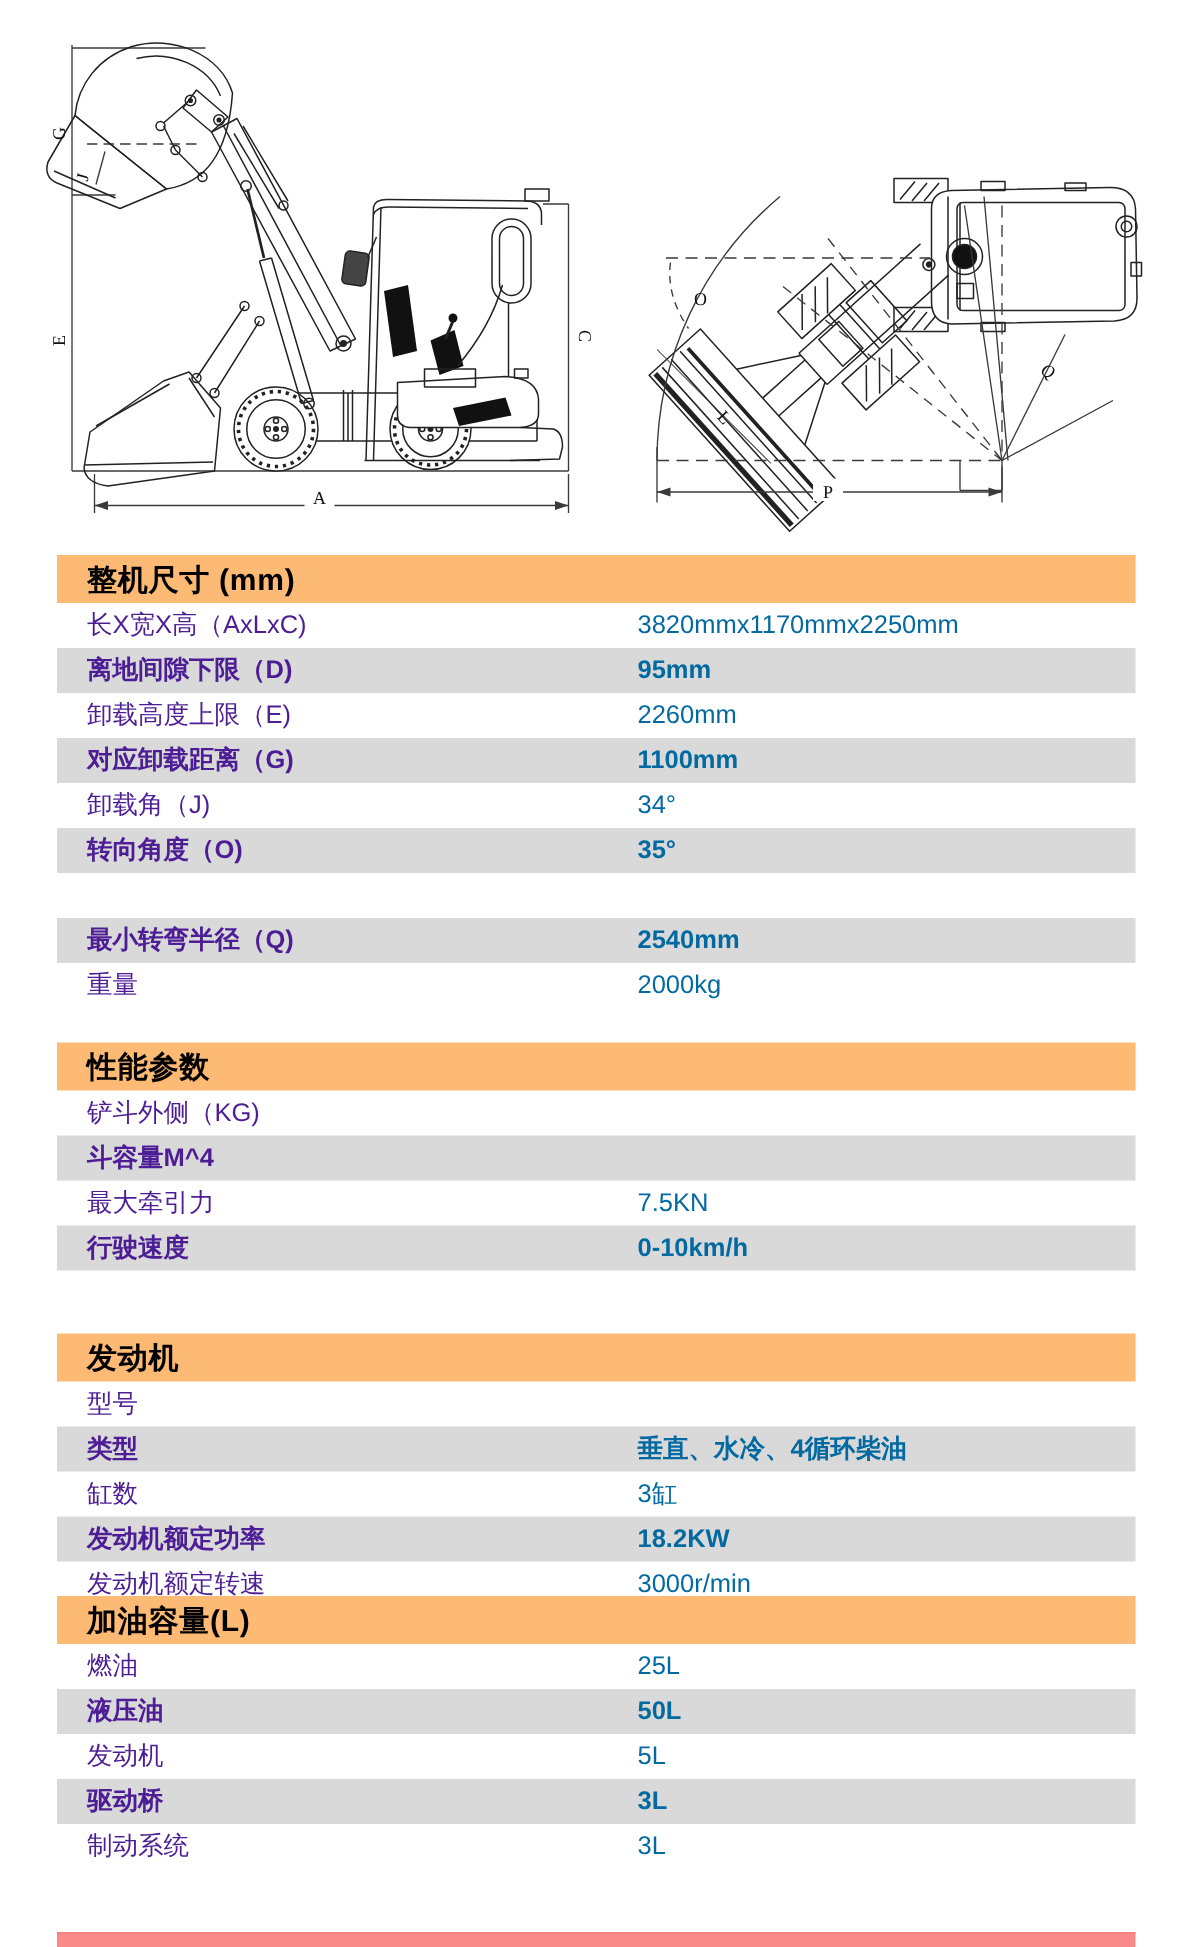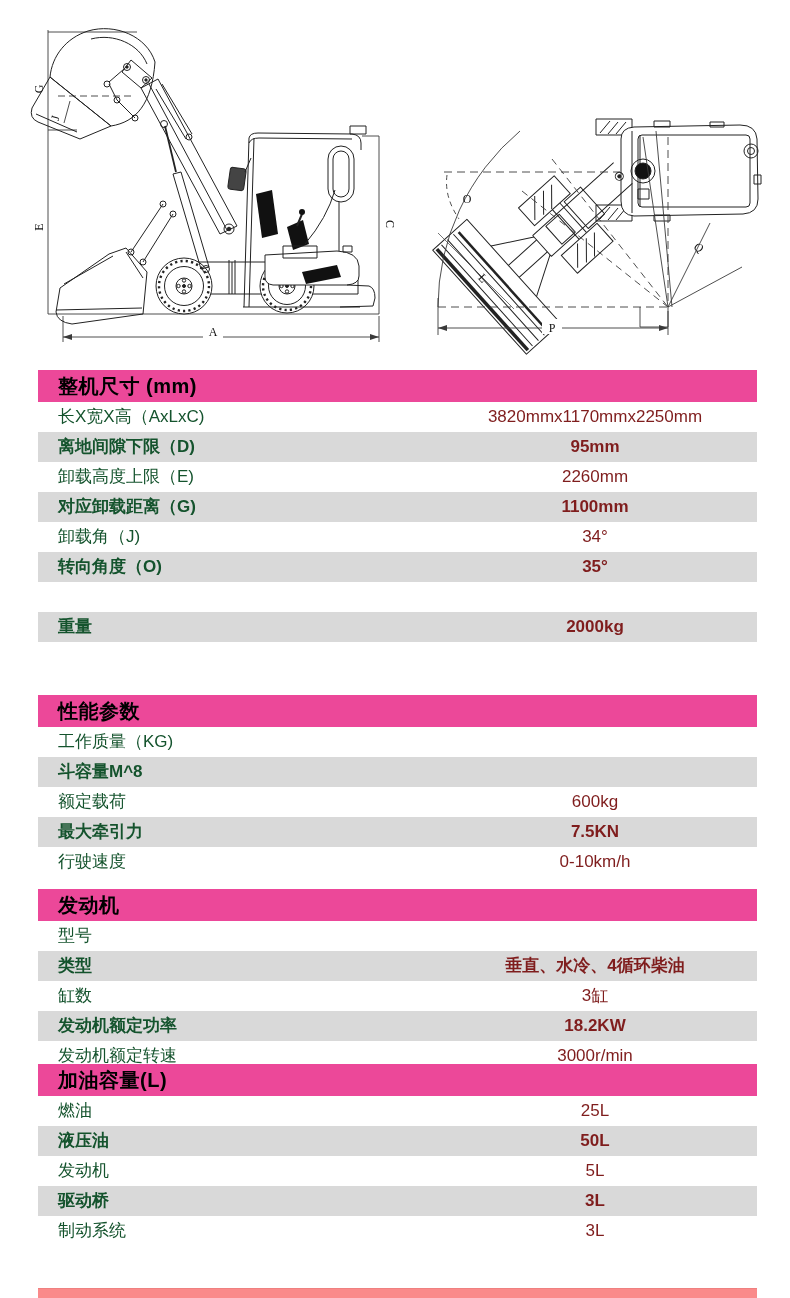--- a/index.html
+++ b/index.html
@@ -3,26 +3,26 @@
 <meta charset="utf-8">
 <style>
   html,body{margin:0;padding:0;background:#fff;}
   #page{position:relative;width:790px;height:1298px;background:#fff;overflow:hidden;
         font-family:"Liberation Sans","DejaVu Sans",sans-serif;color:#111;}
   .drawing{position:absolute;}
   #side-svg{left:25px;top:22px;}
   #top-svg{left:410px;top:95px;}
   .spec-table{position:absolute;left:38px;width:719px;}
   #table-0{top:370px;} #table-1{top:695px;} #table-2{top:889px;} #table-3{top:1064px;}
-  .tbl-header{height:32px;background:#ec4899;display:flex;align-items:center;}
+  .tbl-header{height:32px;background:#fdba74;display:flex;align-items:center;}
   .tbl-title{font-size:20px;font-weight:bold;color:#000;padding-left:20px;letter-spacing:0.5px;}
   .tbl-row{position:relative;height:30px;}
   .spec-table > .tbl-row:nth-child(2n+3){background:#D9D9D9;font-weight:bold;}
-  .lbl{position:absolute;left:20px;top:0;line-height:30px;font-size:17px;white-space:nowrap;color:#14532d;}
-  .val{position:absolute;left:387px;width:340px;top:0;line-height:30px;font-size:17px;text-align:center;color:#7f1d1d;}
+  .lbl{position:absolute;left:20px;top:0;line-height:30px;font-size:17px;white-space:nowrap;color:#4c1d95;}
+  .val{position:absolute;left:387px;width:340px;top:0;line-height:30px;font-size:17px;text-align:left;color:#0369a1;}
   .bottom-bar{position:absolute;left:38px;top:1288px;width:719px;height:10px;background:#FA8A8A;border-top:1px solid #ef8080;}
   svg text{font-family:"Liberation Serif","DejaVu Serif",serif;font-size:12px;fill:#111;}
 </style>
 </head>
 <body>
 
 <div id="page">
 
   <svg id="side-svg" class="drawing" width="370" height="340" viewBox="0 0 370 340">
 
@@ -238,39 +238,39 @@
       <span class="lbl">卸载角（J)</span>
       <span class="val">34°</span>
     </div>
     <div class="tbl-row">
       <span class="lbl">转向角度（O)</span>
       <span class="val">35°</span>
     </div>
     <div class="tbl-row">
     </div>
     <div class="tbl-row">
+      <span class="lbl">最小转弯半径（Q)</span>
+      <span class="val">2540mm</span>
+    </div>
+    <div class="tbl-row">
       <span class="lbl">重量</span>
       <span class="val">2000kg</span>
     </div>
   </section>
 
   <section class="spec-table" id="table-1">
     <div class="tbl-header">
       <span class="tbl-title">性能参数</span>
     </div>
     <div class="tbl-row">
-      <span class="lbl">工作质量（KG)</span>
+      <span class="lbl">铲斗外侧（KG)</span>
       <span class="val"></span>
     </div>
     <div class="tbl-row">
-      <span class="lbl">斗容量M^8</span>
-    </div>
-    <div class="tbl-row">
-      <span class="lbl">额定载荷</span>
-      <span class="val">600kg</span>
+      <span class="lbl">斗容量M^4</span>
     </div>
     <div class="tbl-row">
       <span class="lbl">最大牵引力</span>
       <span class="val">7.5KN</span>
     </div>
     <div class="tbl-row">
       <span class="lbl">行驶速度</span>
       <span class="val">0-10km/h</span>
     </div>
   </section>

